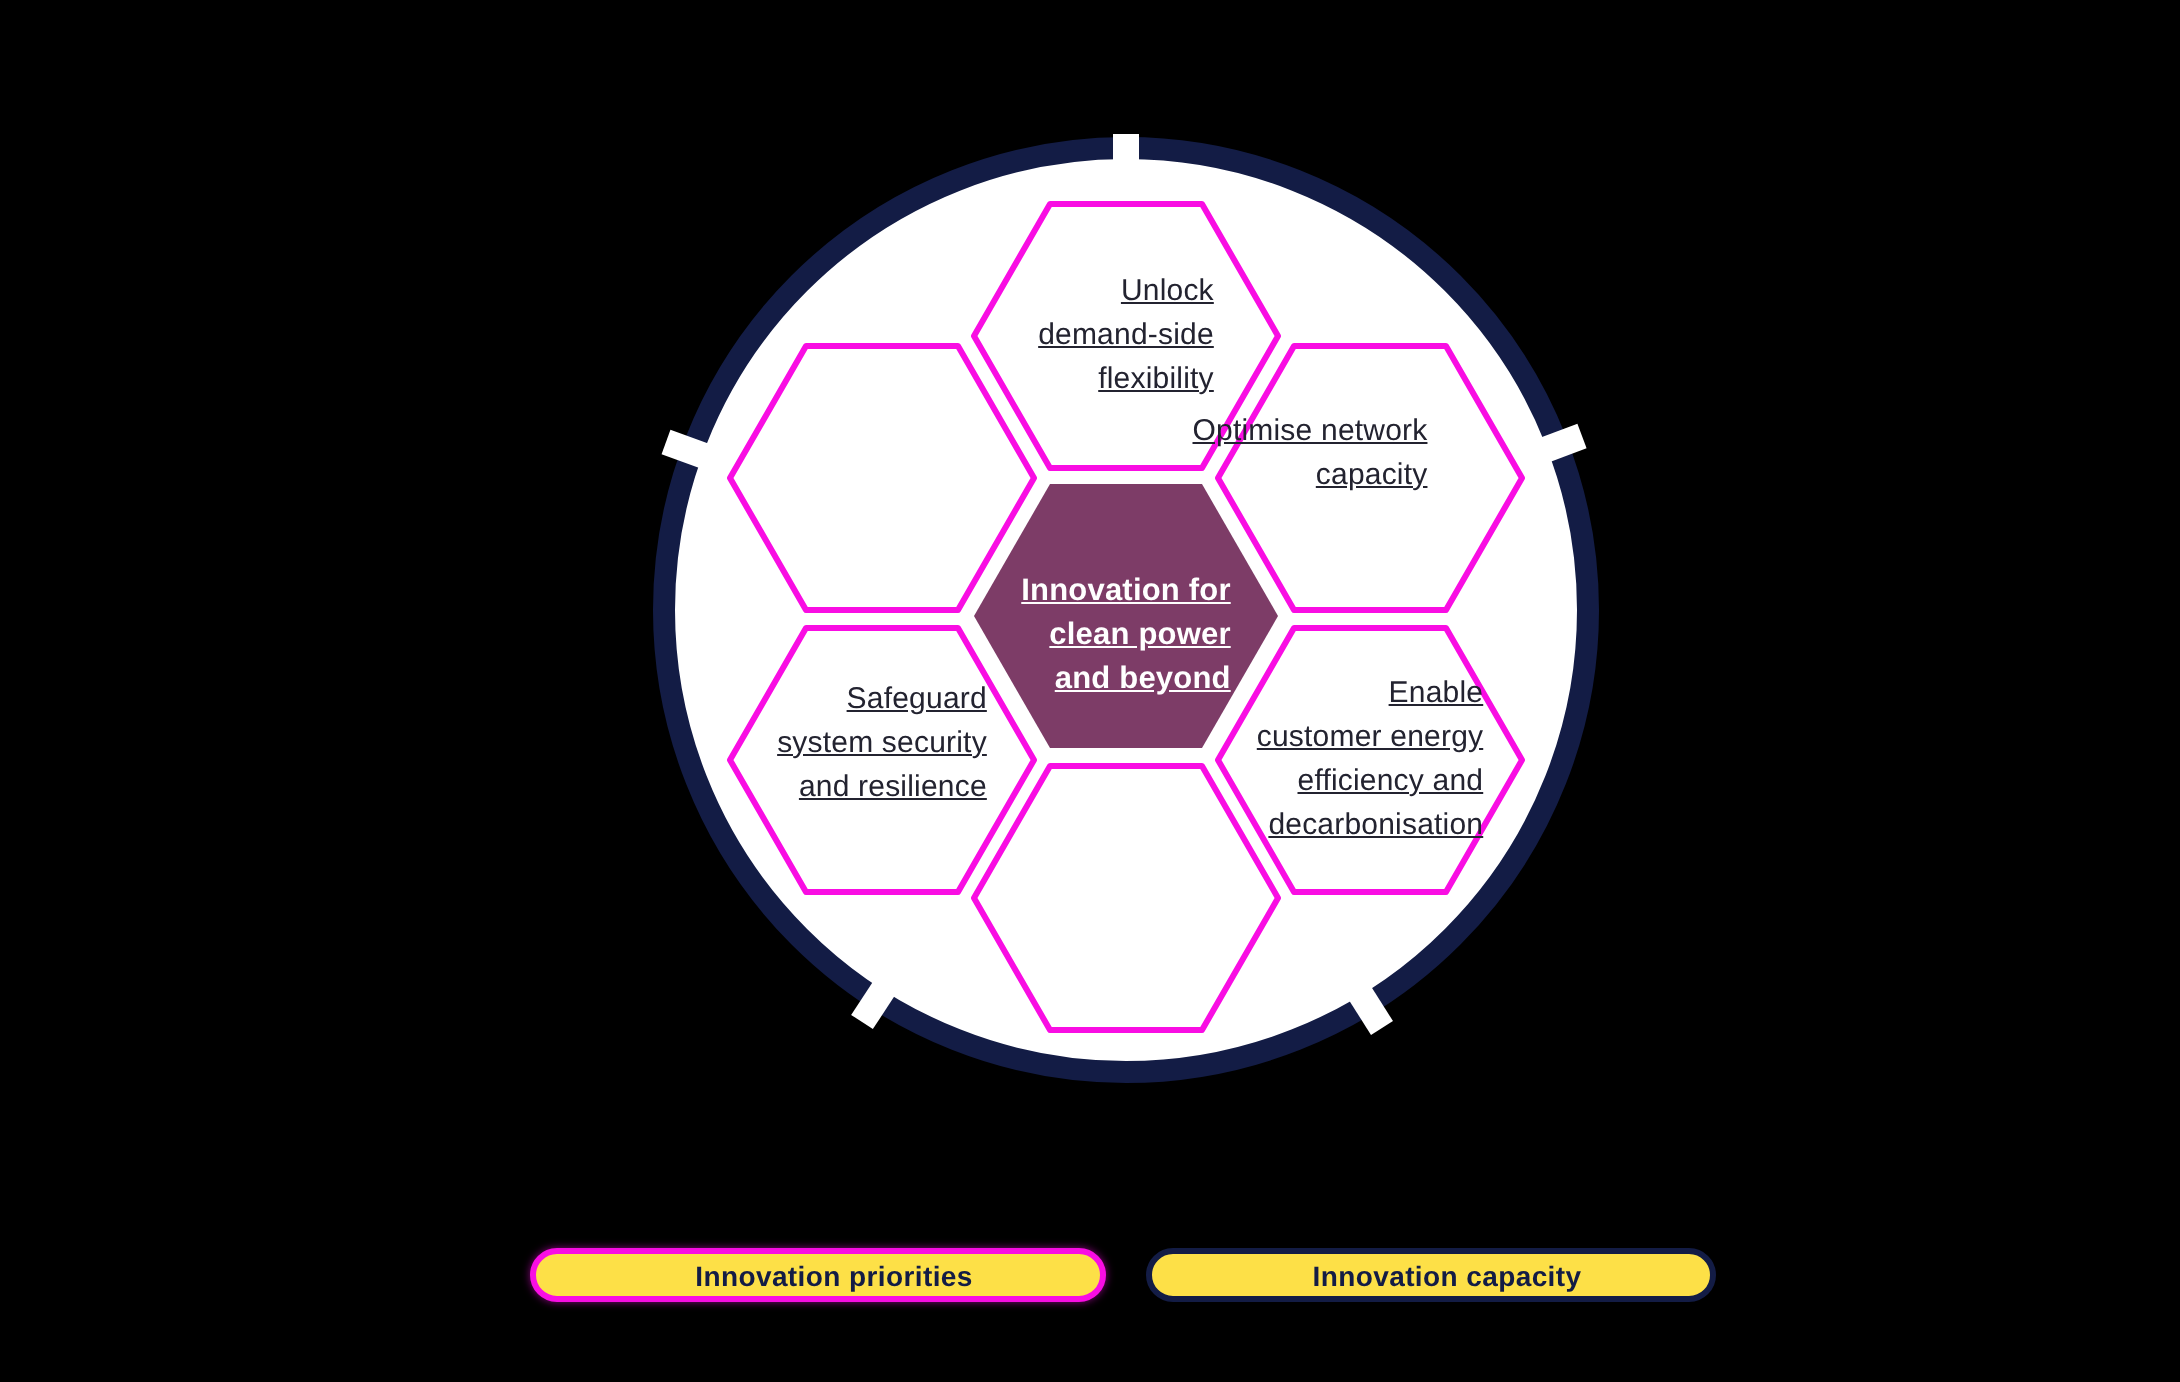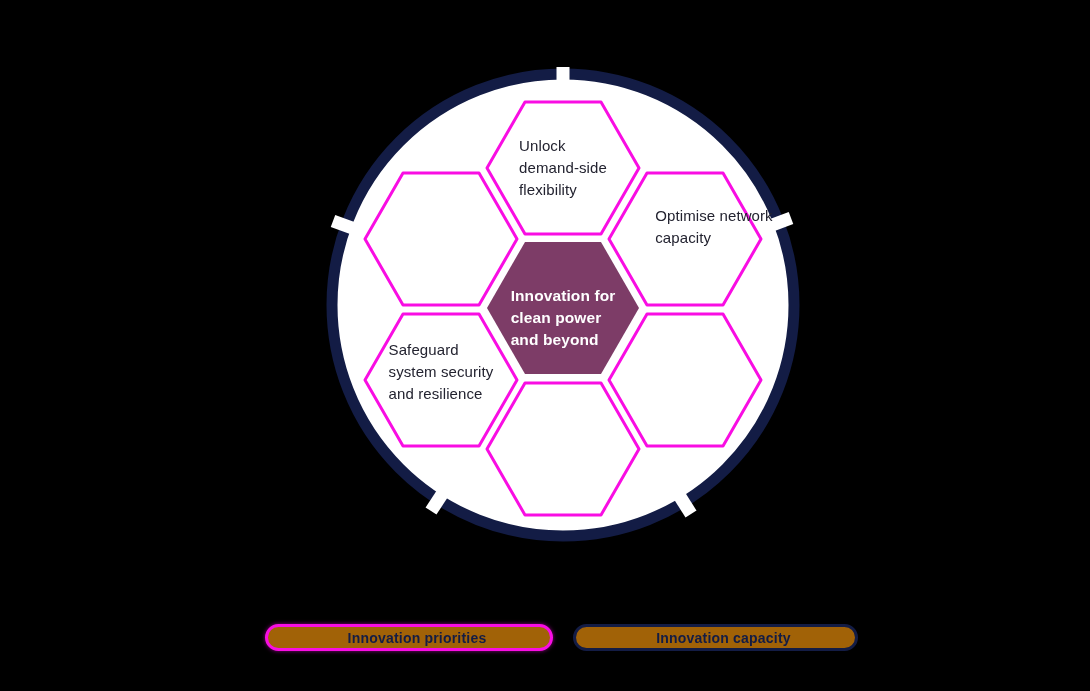--- a/index.html
+++ b/index.html
@@ -19,31 +19,32 @@
     font-family:"Liberation Sans", sans-serif;
   }
   .diagram-svg{position:absolute;left:0;top:0;}
   .ring{fill:#ffffff;stroke:var(--ring,#131C45);stroke-width:11;}
   .notch{stroke:#ffffff;stroke-width:13;fill:none;}
   .hex{fill:#ffffff;stroke:var(--priority-outline,#F90DE3);stroke-width:3;stroke-linejoin:round;}
   .hex-center{fill:var(--center-fill,#7D3C67);stroke:none;stroke-linejoin:round;}
   .hex-label{
     position:absolute;
     display:flex;align-items:center;justify-content:center;
-    text-align:left;white-space:pre-line;
+    text-align:right;white-space:pre-line;
     font-size:15px;line-height:22px;letter-spacing:.1px;
     color:var(--hex-text,#232330);
     pointer-events:none;
+    text-decoration:underline;
   }
   .hex-label.center{
     color:#ffffff;font-weight:bold;font-size:15.5px;
   }
   .legend-pill{
     position:absolute;top:624px;height:27px;
-    box-sizing:border-box;border-radius:14px;background:#a16207;
+    box-sizing:border-box;border-radius:14px;background:#fde047;
     display:flex;align-items:center;justify-content:center;
     font-size:14px;font-weight:bold;color:var(--enabler-outline,#131C45);
     letter-spacing:.2px;
     padding-left:16px;
   }
   .pill-priorities{
     left:265px;width:288px;
     border:3px solid var(--priority-outline,#F90DE3);
     box-shadow:0 0 4px rgba(249,13,227,.55);
   }
@@ -74,23 +75,27 @@
     <polygon class="hex" points="609,380 647,314 723,314 761,380 723,446 647,446"></polygon>
     <polygon class="hex" points="487,449 525,383 601,383 639,449 601,515 525,515"></polygon>
 
     <polygon class="hex-center" points="487,308 525,242 601,242 639,308 601,374 525,374"></polygon>
   </svg>
 
   <div class="hex-label" style="left:488px;top:102px;width:150px;height:132px;">Unlock
 demand-side
 flexibility</div>
 
-  <div class="hex-label" style="left:639px;top:173px;width:150px;height:108px;">Optimise network
+  <div class="hex-label" style="left:580px;top:173px;width:150px;height:108px;">Optimise network
 capacity</div>
 
+  <div class="hex-label" style="left:610px;top:314px;width:150px;height:132px;">Enable
+customer energy
+efficiency and
+decarbonisation</div>
 
 
   <div class="hex-label" style="left:366px;top:314px;width:150px;height:116px;">Safeguard
 system security
 and resilience</div>
 
 
   <div class="hex-label center" style="left:488px;top:252px;width:150px;height:132px;">Innovation for
 clean power
 and beyond</div>

